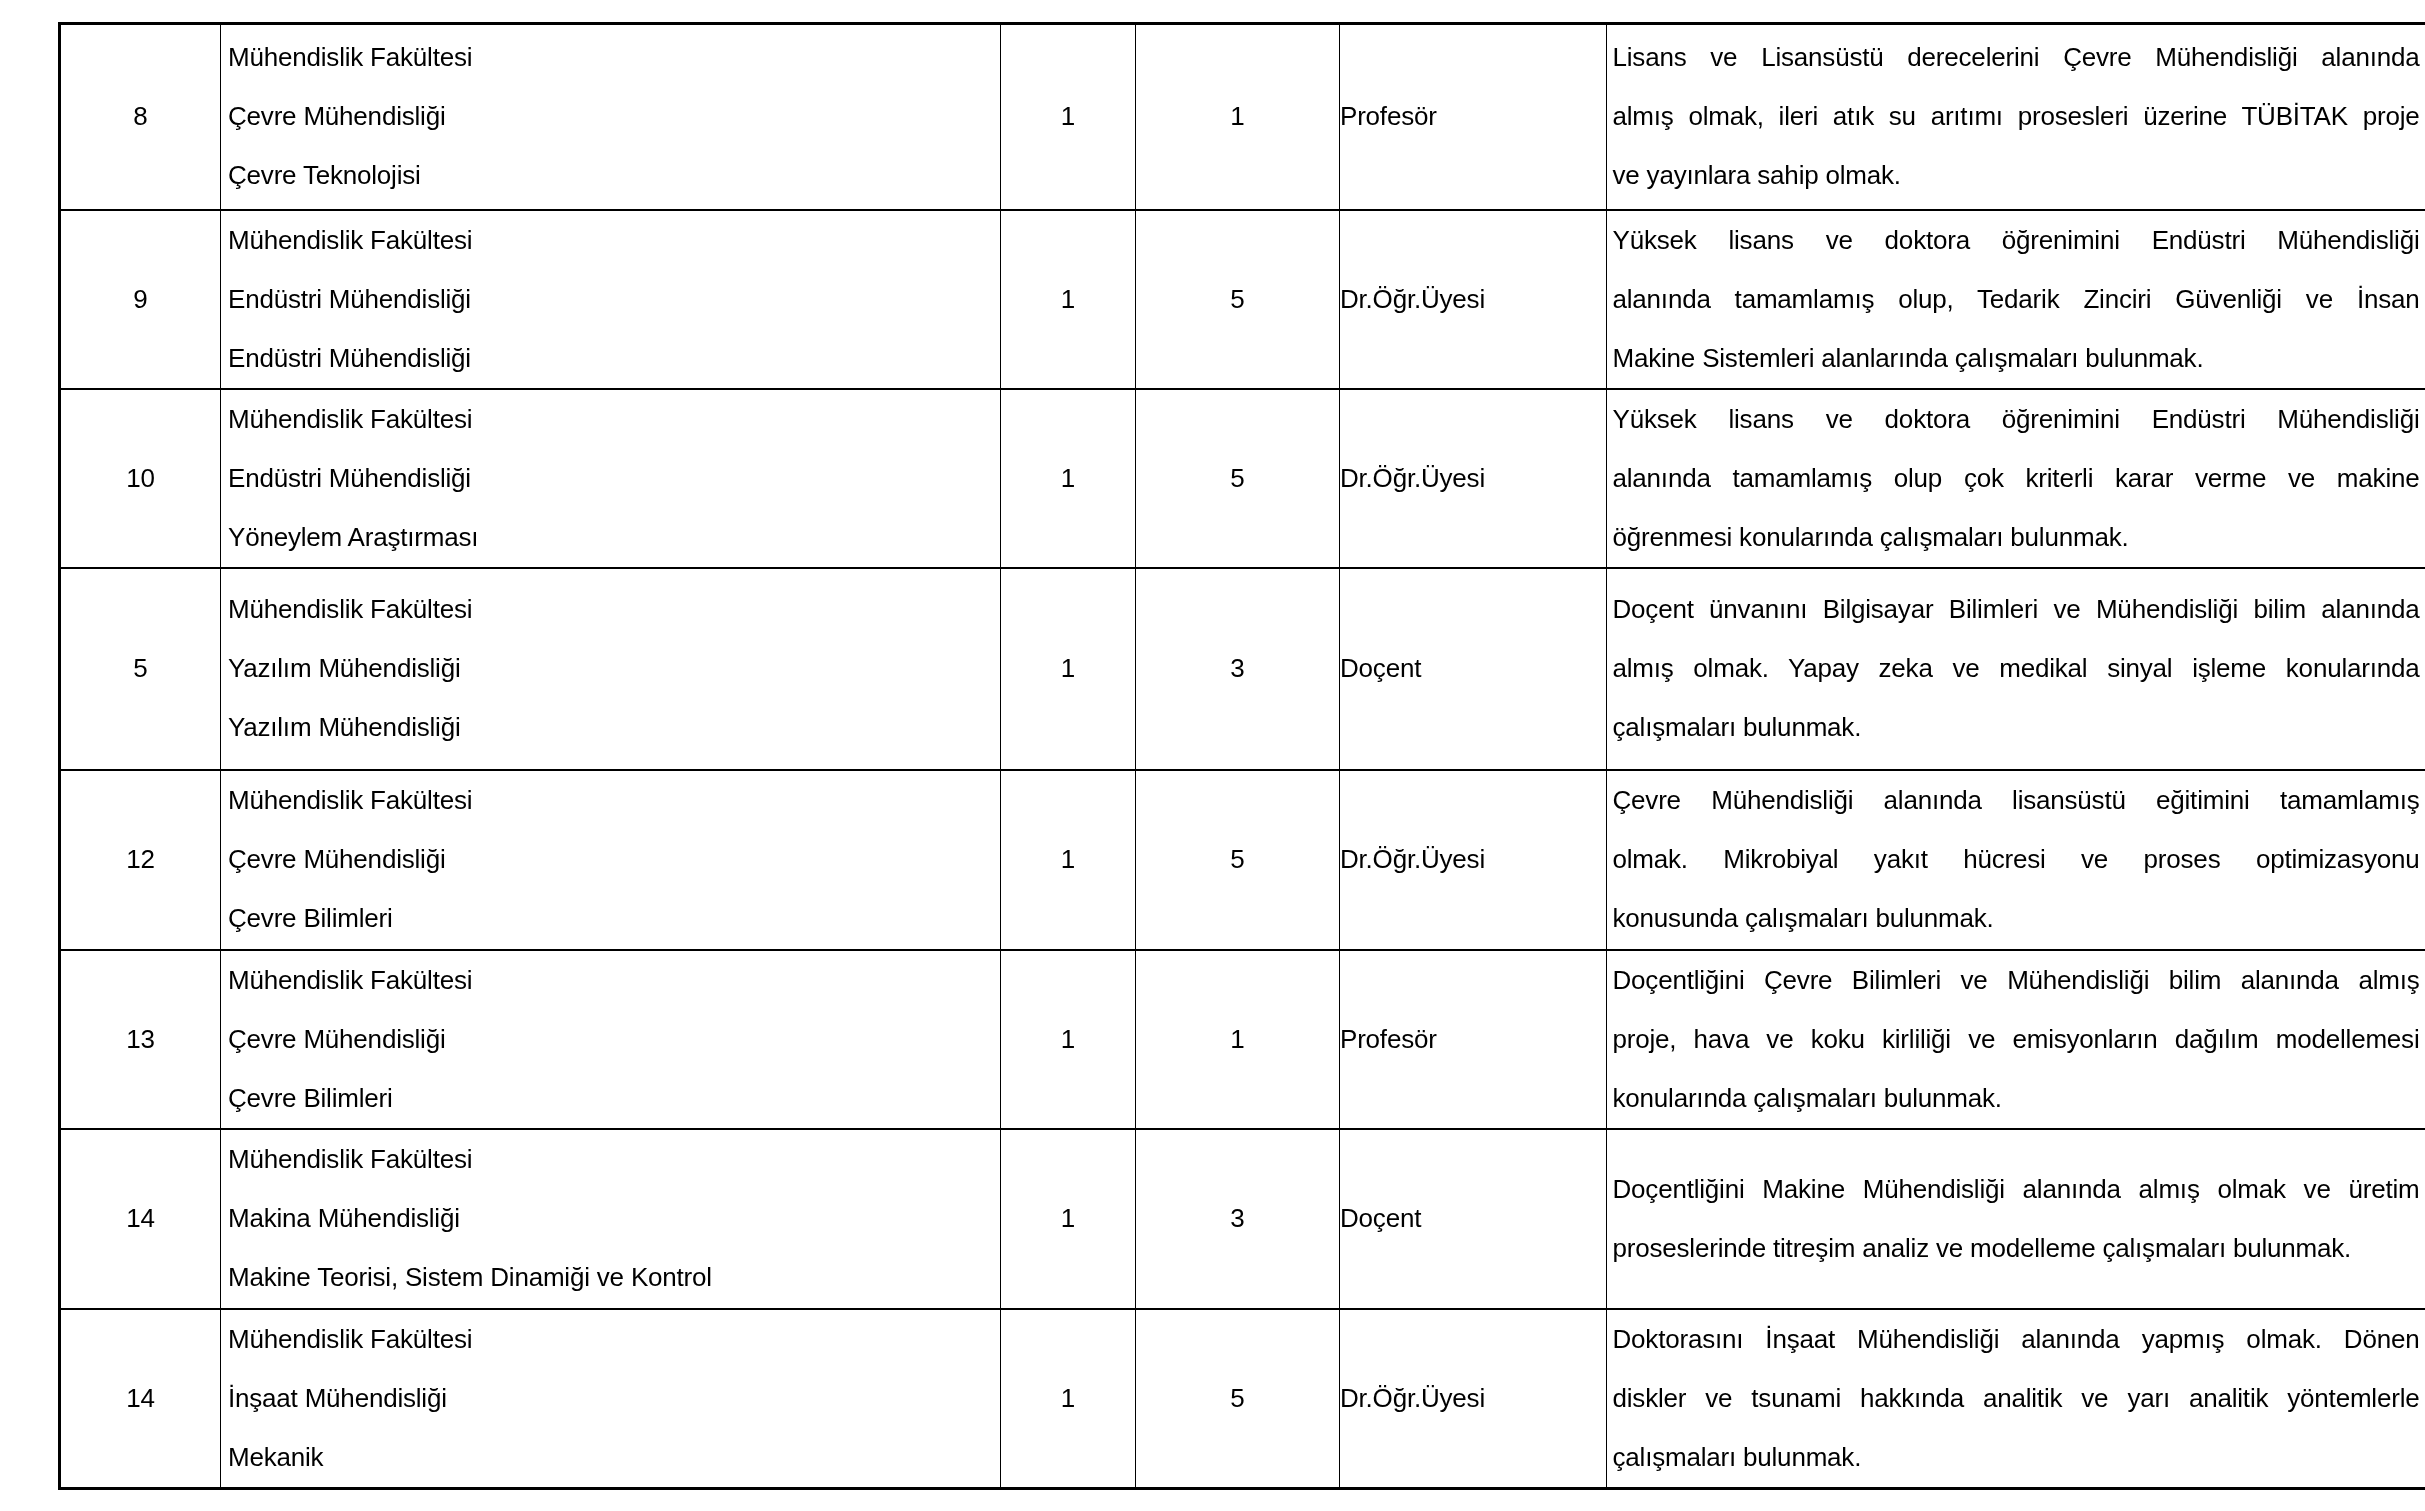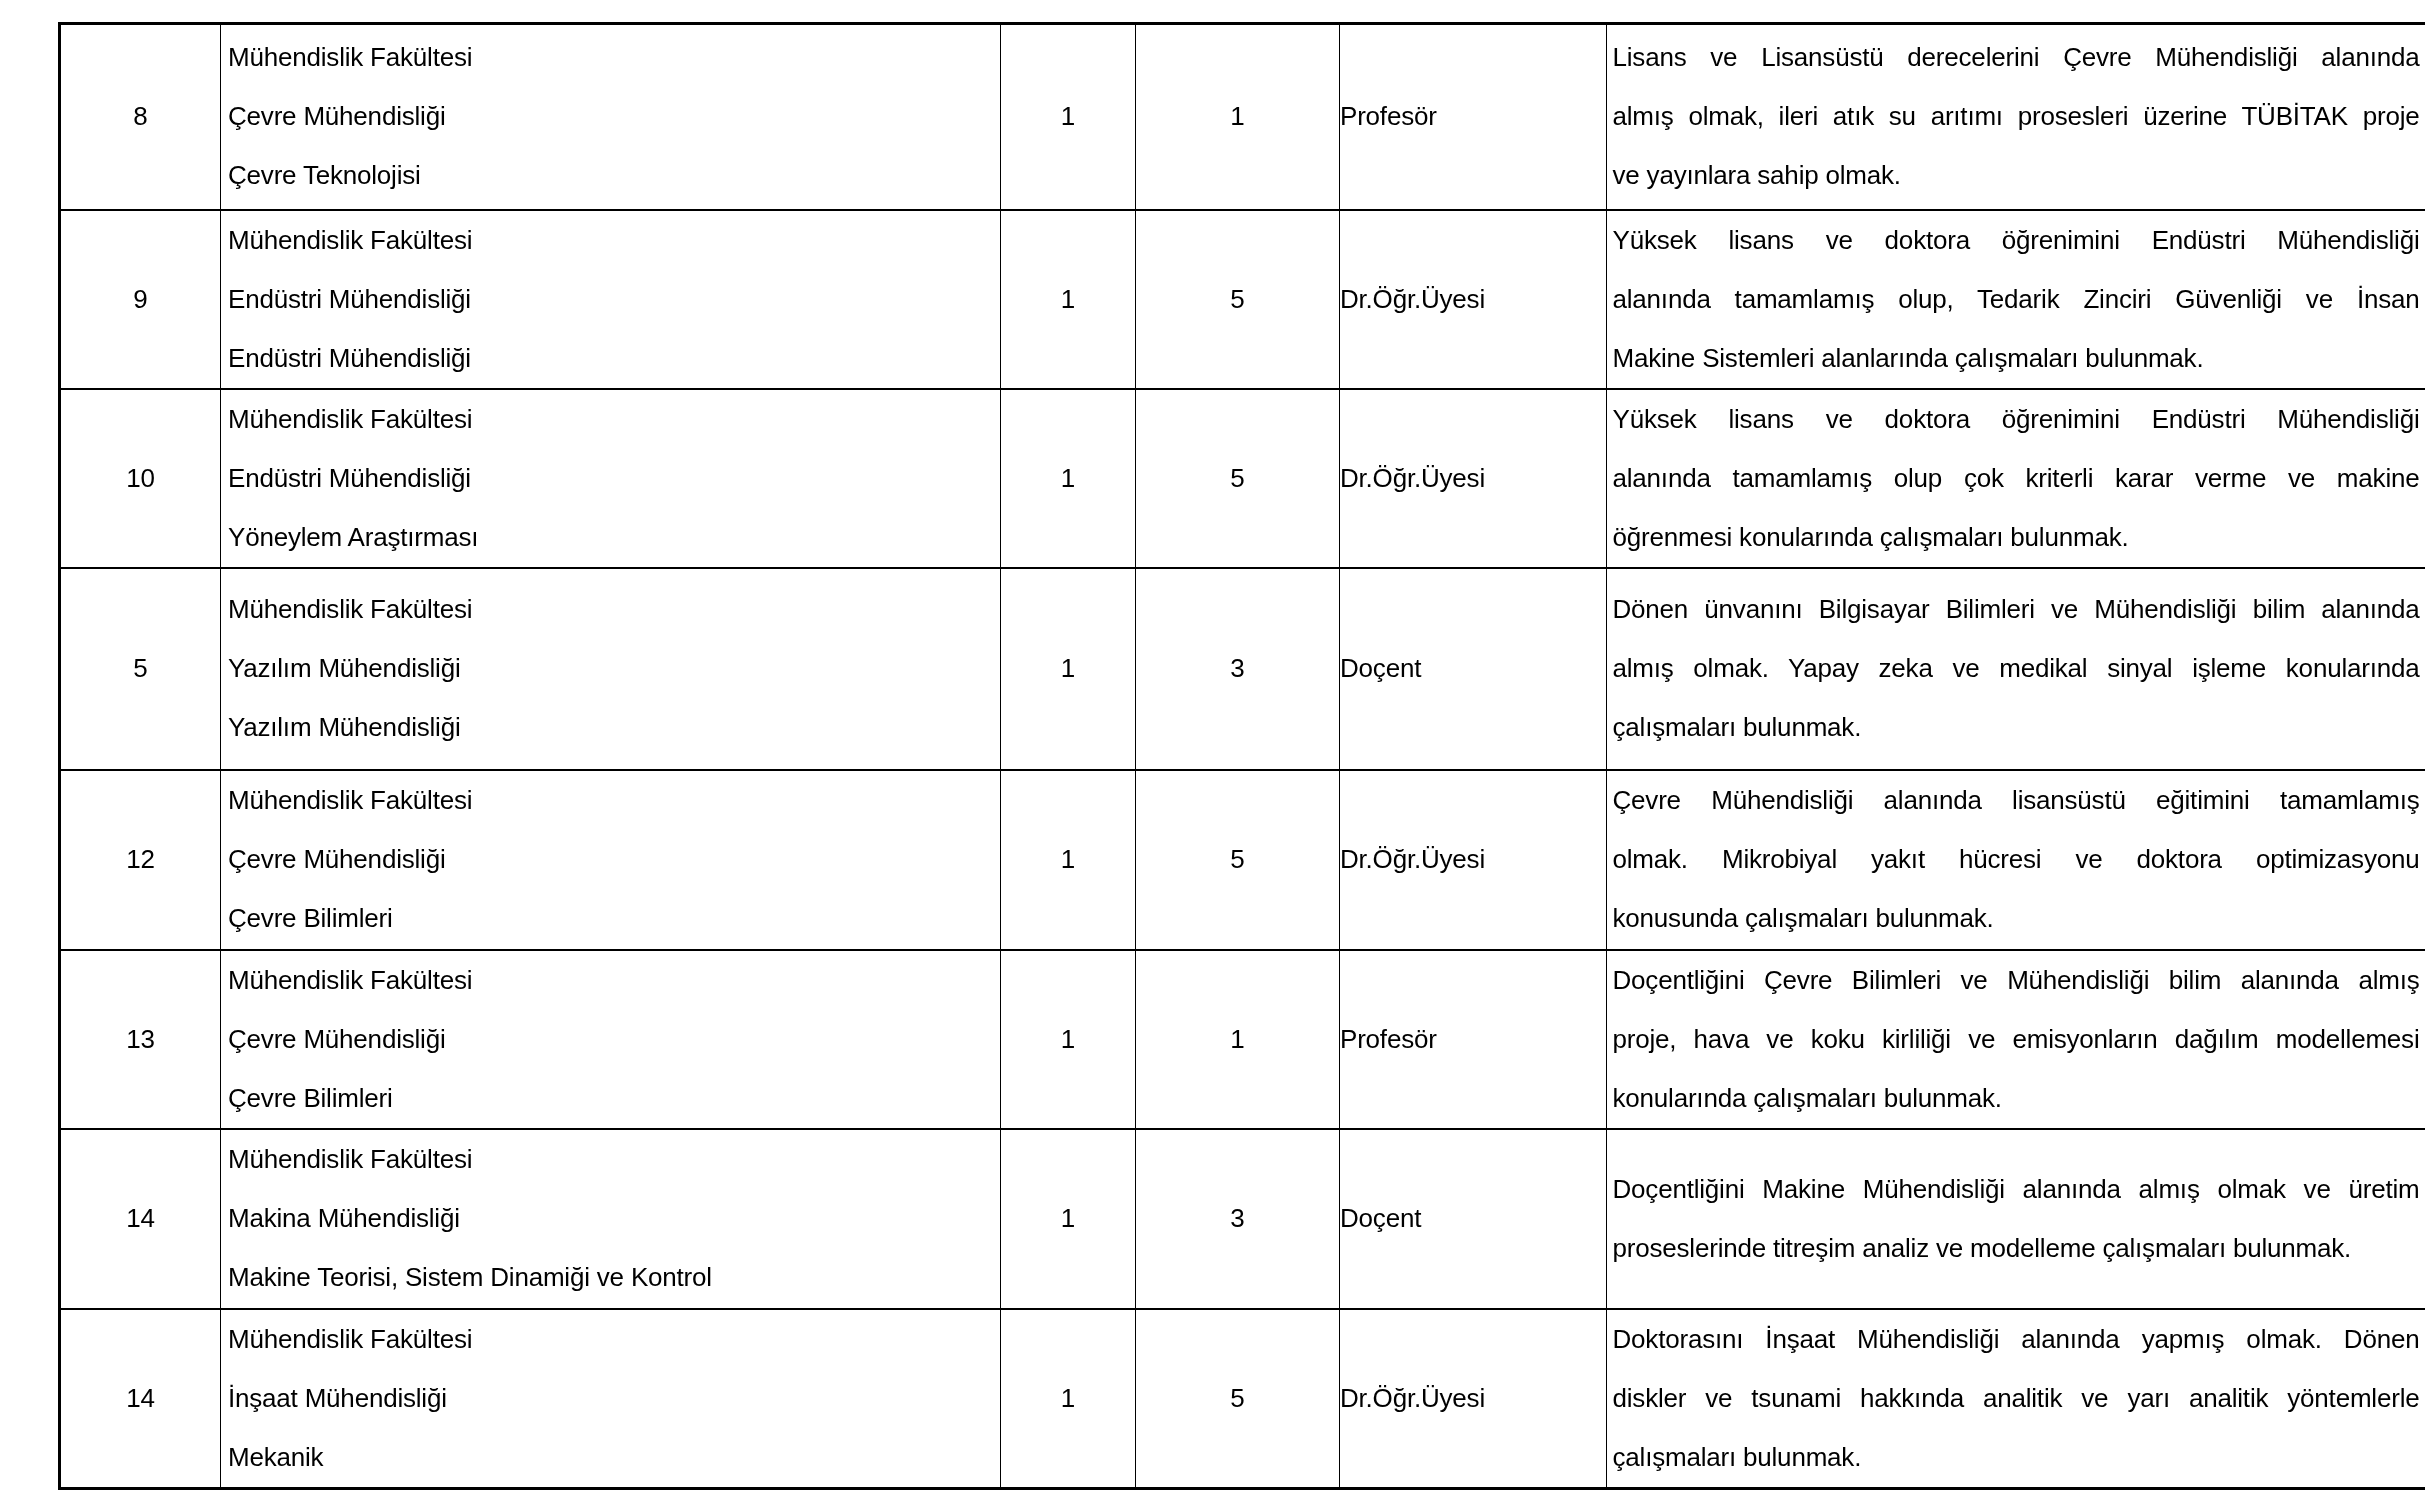--- a/index.html
+++ b/index.html
@@ -144,41 +144,41 @@
         <td class="c-dept">
           <div class="dept-line">Mühendislik Fakültesi</div>
           <div class="dept-line">Yazılım Mühendisliği</div>
           <div class="dept-line">Yazılım Mühendisliği</div>
         </td>
         <td class="c-num">1</td>
         <td class="c-num">3</td>
         <td class="c-title">Doçent</td>
         <td class="c-desc">
           <div class="desc">
-              <div class="jline">Dönen ünvanını Bilgisayar Bilimleri ve Mühendisliği bilim alanında</div>
+              <div class="jline">Doçent ünvanını Bilgisayar Bilimleri ve Mühendisliği bilim alanında</div>
               <div class="jline">almış olmak. Yapay zeka ve medikal sinyal işleme konularında</div>
               <div class="jline last">çalışmaları bulunmak.</div>
             </div>
         </td>
       </tr>
 
       <tr class="r4">
         <td class="c-no">12</td>
         <td class="c-dept">
           <div class="dept-line">Mühendislik Fakültesi</div>
           <div class="dept-line">Çevre Mühendisliği</div>
           <div class="dept-line">Çevre Bilimleri</div>
         </td>
         <td class="c-num">1</td>
         <td class="c-num">5</td>
         <td class="c-title">Dr.Öğr.Üyesi</td>
         <td class="c-desc">
           <div class="desc">
               <div class="jline">Çevre Mühendisliği alanında lisansüstü eğitimini tamamlamış</div>
-              <div class="jline">olmak. Mikrobiyal yakıt hücresi ve doktora optimizasyonu</div>
+              <div class="jline">olmak. Mikrobiyal yakıt hücresi ve proses optimizasyonu</div>
               <div class="jline last">konusunda çalışmaları bulunmak.</div>
             </div>
         </td>
       </tr>
 
       <tr class="r5">
         <td class="c-no">13</td>
         <td class="c-dept">
           <div class="dept-line">Mühendislik Fakültesi</div>
           <div class="dept-line">Çevre Mühendisliği</div>

